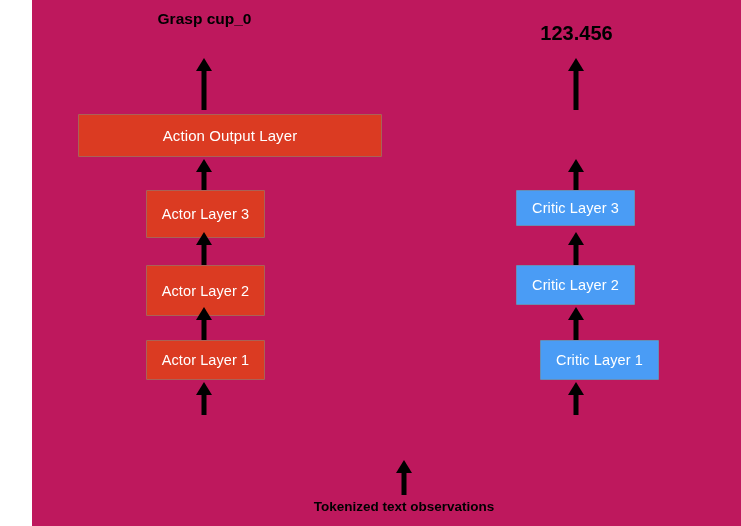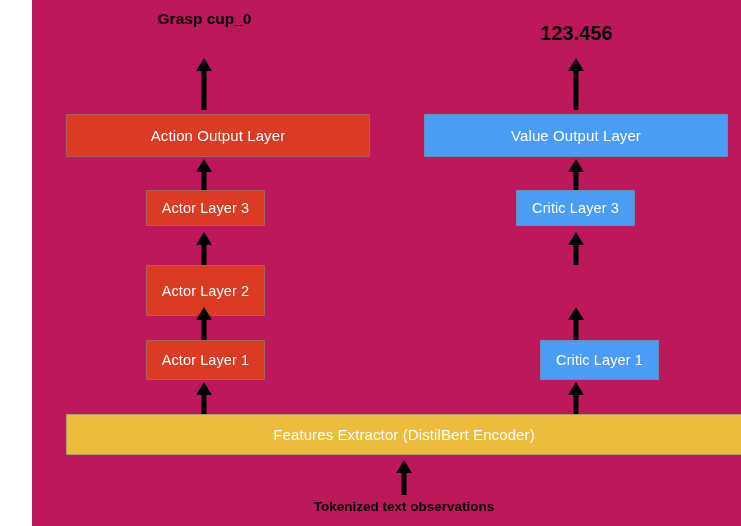--- a/index.html
+++ b/index.html
@@ -107,39 +107,36 @@
   <div class="arrow" style="left:172px; top:58px; height:52px;">
     <div class="head"></div>
     <div class="shaft" style="top:11px; height:41px;"></div>
   </div>
 
   <div class="arrow" style="left:544px; top:58px; height:52px;">
     <div class="head"></div>
     <div class="shaft" style="top:11px; height:41px;"></div>
   </div>
 
-  <div class="node actor wide" style="left:34px; top:114px; width:304px; height:43px;">
+  <div class="node actor wide" style="left:46px; top:114px; width:304px; height:43px;">
     <span>Action Output Layer</span>
   </div>
 
-  <div class="node critic wide" style="left:392px; top:114px; width:304px; height:43px;">
-    <span>Value Output Layer</span>
-  </div>
 
   <div class="arrow" style="left:172px; top:159px; height:31px;">
     <div class="head"></div>
     <div class="shaft" style="top:11px; height:20px;"></div>
   </div>
 
   <div class="arrow" style="left:544px; top:159px; height:31px;">
     <div class="head"></div>
     <div class="shaft" style="top:11px; height:20px;"></div>
   </div>
 
-  <div class="node actor" style="left:114px; top:190px; width:119px; height:36px;">
+  <div class="node actor" style="left:114px; top:190px; width:119px; height:48px;">
     <span>Actor Layer 3</span>
   </div>
 
   <div class="node critic" style="left:484px; top:190px; width:119px; height:36px;">
     <span>Critic Layer 3</span>
   </div>
 
   <div class="arrow" style="left:172px; top:232px; height:33px;">
     <div class="head"></div>
     <div class="shaft" style="top:11px; height:22px;"></div>
@@ -147,20 +144,23 @@
 
   <div class="arrow" style="left:544px; top:232px; height:33px;">
     <div class="head"></div>
     <div class="shaft" style="top:11px; height:22px;"></div>
   </div>
 
   <div class="node actor" style="left:114px; top:265px; width:119px; height:51px;">
     <span>Actor Layer 2</span>
   </div>
 
+  <div class="node critic" style="left:484px; top:265px; width:119px; height:40px;">
+    <span>Critic Layer 2</span>
+  </div>
 
   <div class="arrow" style="left:172px; top:307px; height:33px;">
     <div class="head"></div>
     <div class="shaft" style="top:11px; height:22px;"></div>
   </div>
 
   <div class="arrow" style="left:544px; top:307px; height:33px;">
     <div class="head"></div>
     <div class="shaft" style="top:11px; height:22px;"></div>
   </div>
@@ -176,23 +176,20 @@
   <div class="arrow" style="left:172px; top:382px; height:33px;">
     <div class="head"></div>
     <div class="shaft" style="top:11px; height:22px;"></div>
   </div>
 
   <div class="arrow" style="left:544px; top:382px; height:33px;">
     <div class="head"></div>
     <div class="shaft" style="top:11px; height:22px;"></div>
   </div>
 
-  <div class="node extractor wide" style="left:34px; top:414px; width:676px; height:41px;">
-    <span>Features Extractor (DistilBert Encoder)</span>
-  </div>
 
   <div class="arrow" style="left:372px; top:460px; height:35px;">
     <div class="head"></div>
     <div class="shaft" style="top:11px; height:24px;"></div>
   </div>
 
   <div class="label bottom-in" style="left:252px; top:499px; width:240px;">Tokenized text observations</div>
 
 </div>
 

